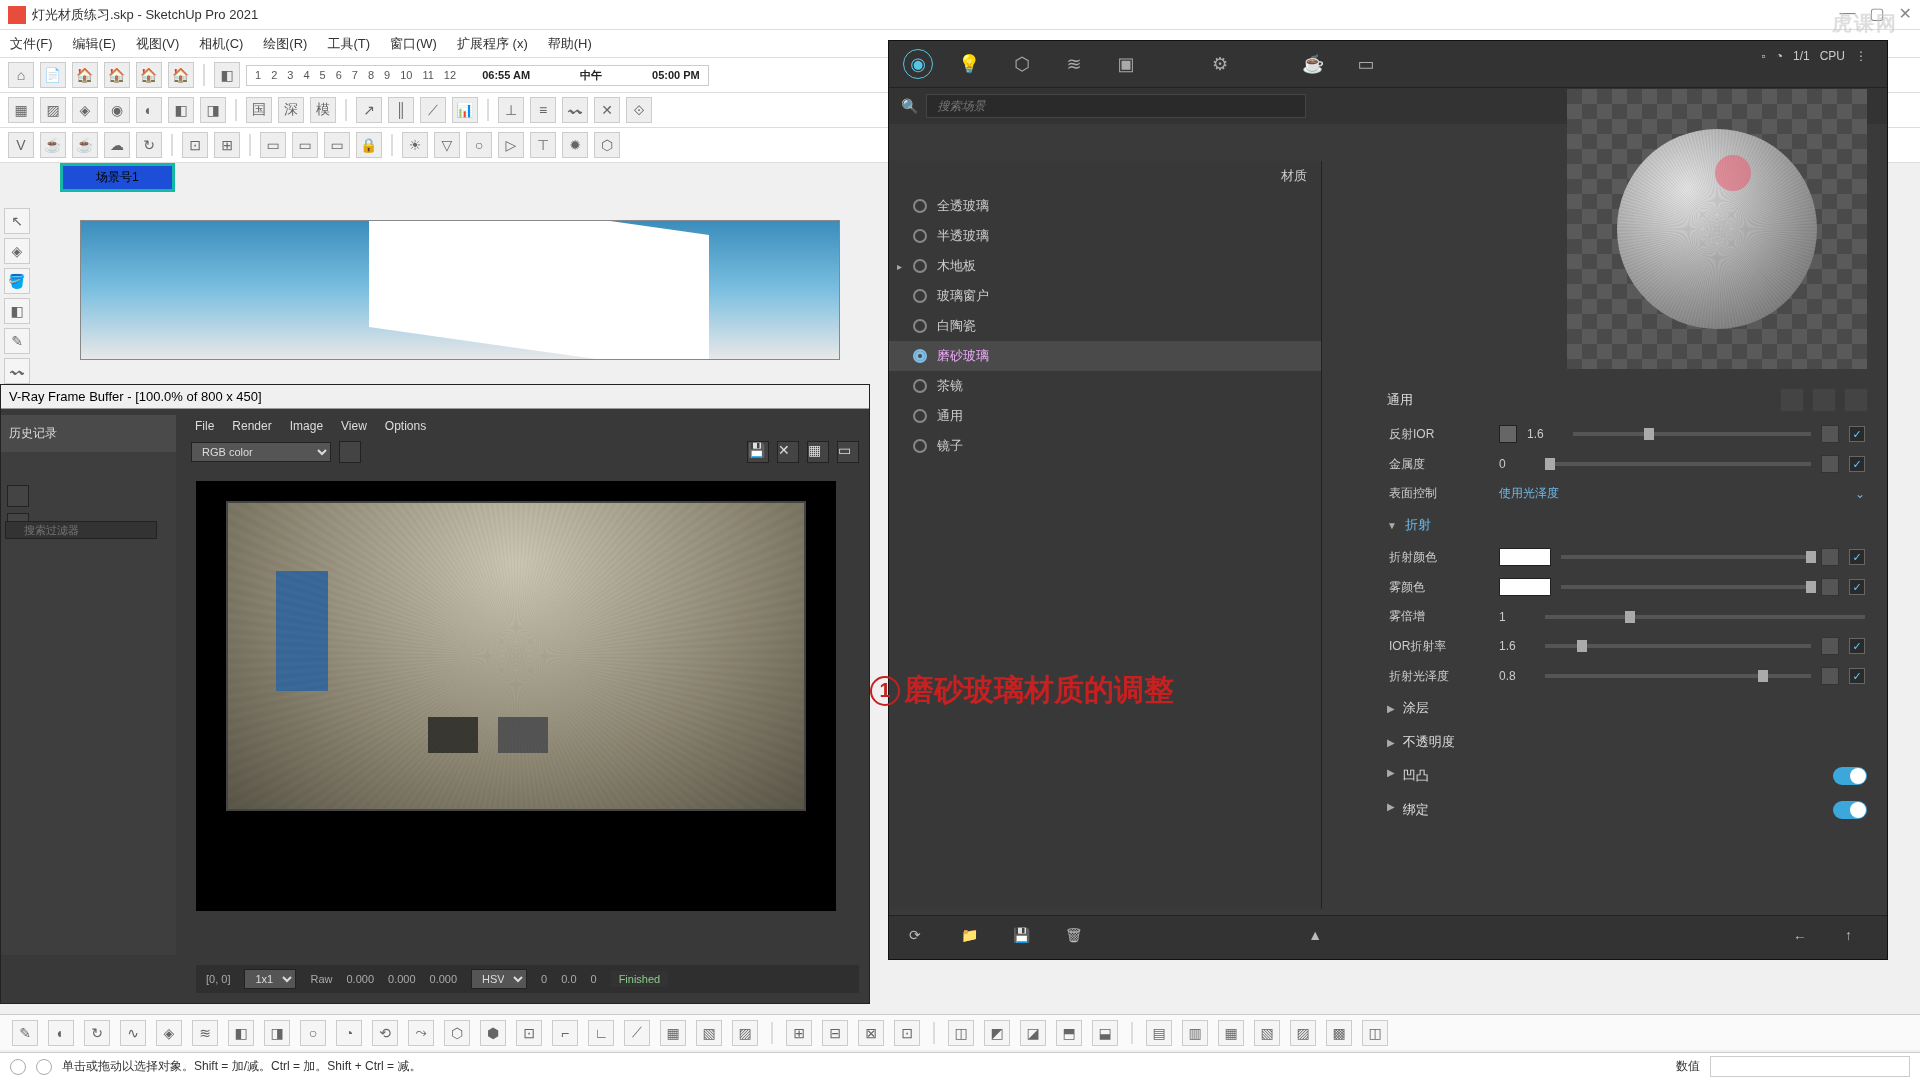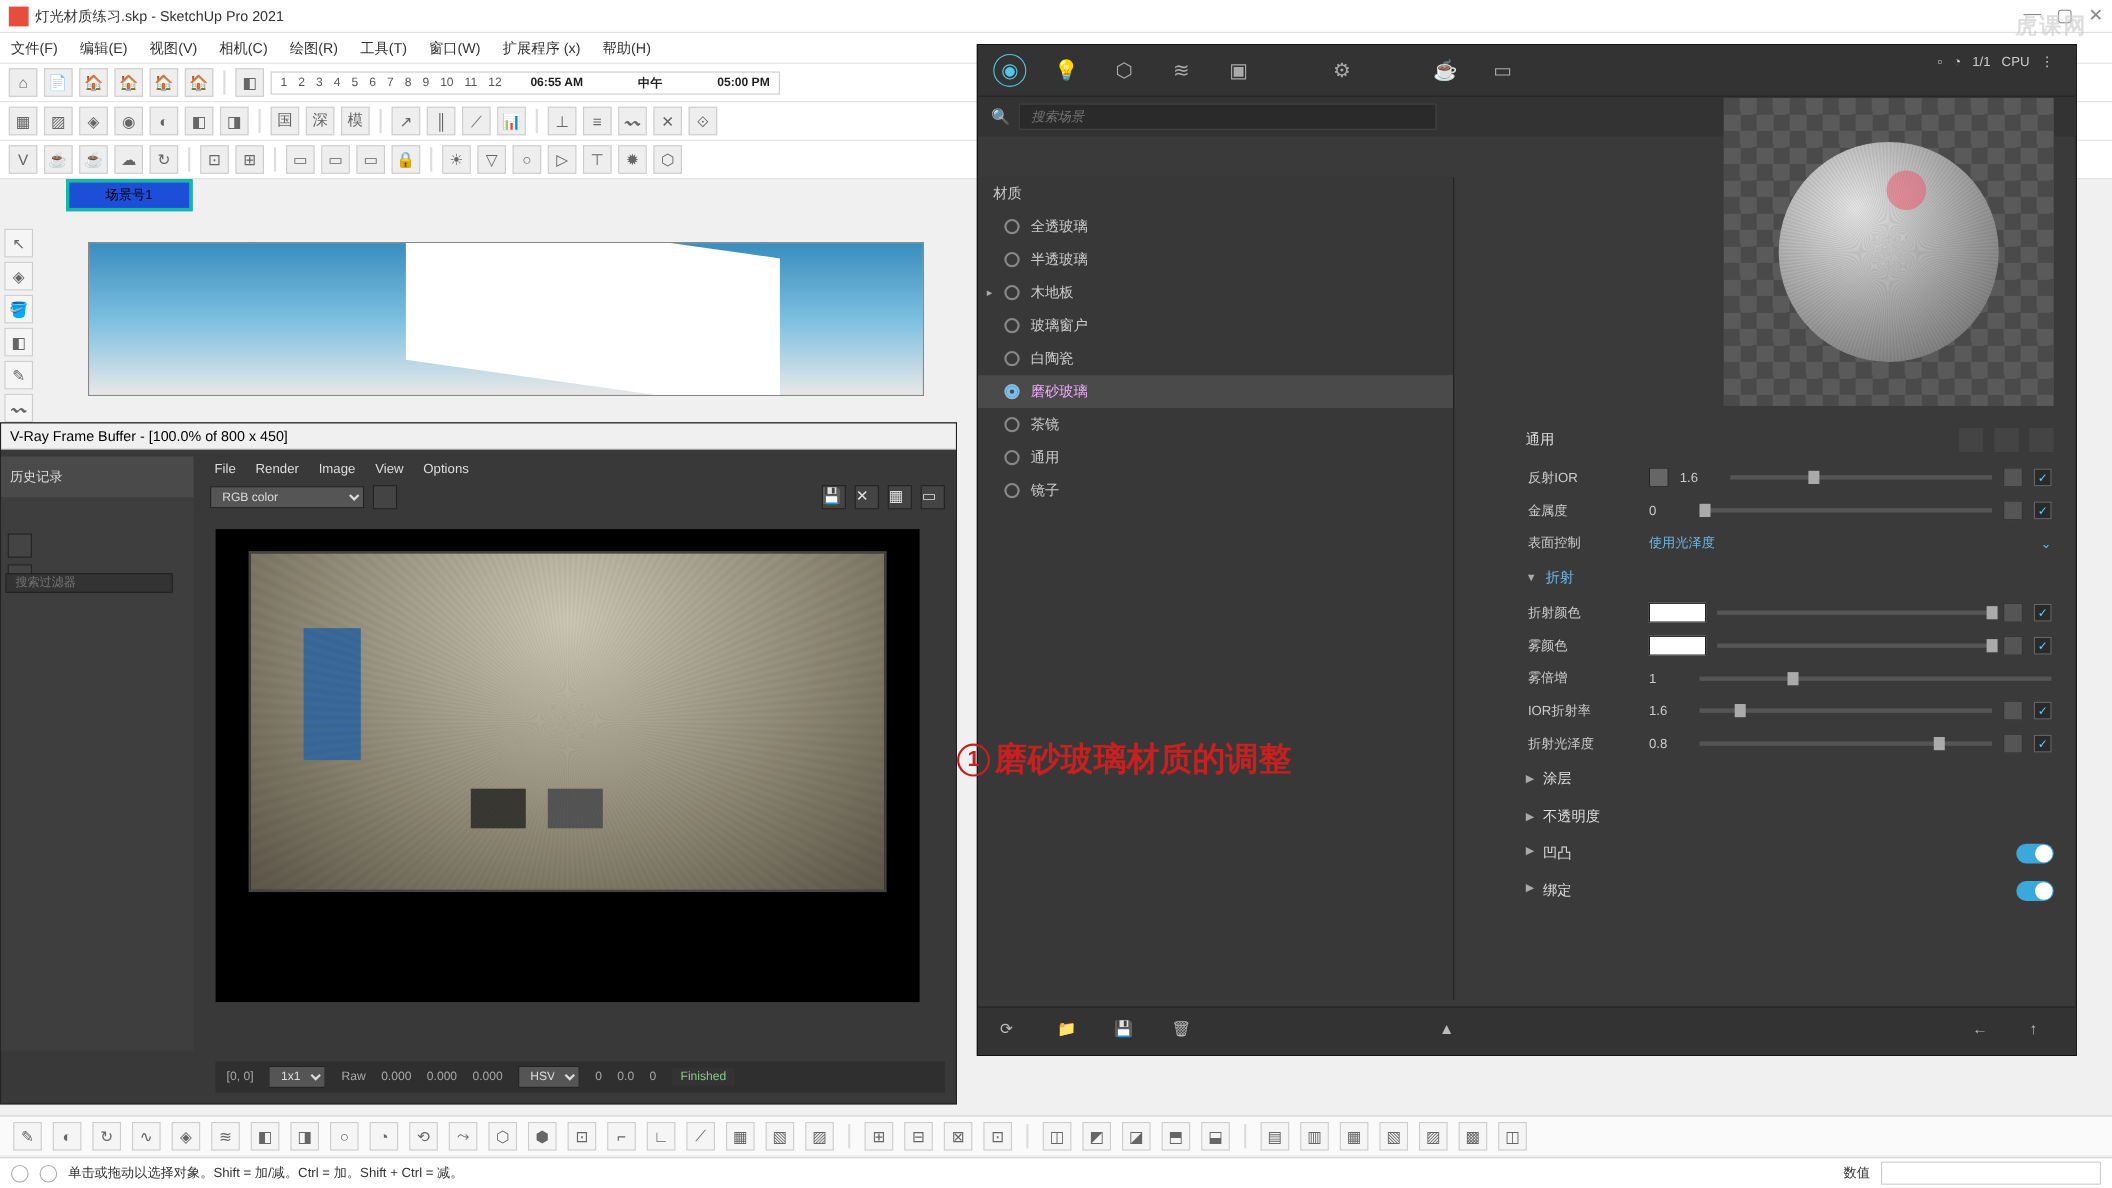--- a/index.html
+++ b/index.html
@@ -30,32 +30,32 @@
 .vfb-toolbar { display:flex; align-items:center; gap:8px; padding:4px 10px; background:#393939; }
 .vfb-select { background:#555; color:#ddd; border:1px solid #222; padding:2px 6px; font-size:11px; width:140px; }
 .vfb-ico { width:22px; height:22px; background:#444; border:1px solid #222; }
 .vfb-render { position:absolute; left:195px; top:96px; width:640px; height:430px; background:#000; }
 .vfb-room { position:absolute; left:30px; top:20px; width:580px; height:310px; background:radial-gradient(ellipse at 50% 20%,#ccc8b4 0%,#8a8470 60%,#5a5648 100%); border:2px solid #444; }
 .vfb-room::after { content:""; position:absolute; inset:0; background-image:repeating-conic-gradient(#0000 0deg,#0002 1deg,#0000 2deg); opacity:.35; }
 .vfb-window { position:absolute; left:48px; top:68px; width:52px; height:120px; background:#3a6a9a; }
 .vfb-box { position:absolute; bottom:56px; width:50px; height:36px; background:#3a3832; }
 .vfb-status { position:absolute; left:195px; bottom:10px; right:10px; height:28px; background:#2f2f2f; display:flex; align-items:center; gap:14px; padding:0 10px; font-size:11px; color:#aaa; }
 .vfb-lefttool { position:absolute; left:6px; top:70px; display:flex; flex-direction:column; gap:6px; }
-.vfb-search { position:absolute; left:4px; top:106px; width:152px; background:#333; border:1px solid #222; padding:2px 8px; font-size:11px; }
+.vfb-search { position:absolute; left:4px; top:106px; width:152px; background:#333; border:1px solid #222; padding:2px 18px; font-size:11px; }
 
 .vray-panel { position:absolute; right:32px; top:40px; width:1000px; height:920px; background:#3a3a3a; color:#ddd; border:1px solid #111; }
 .vray-title { background:#4a4a4a; padding:6px 10px; font-size:13px; display:flex; align-items:center; gap:8px; }
 .vray-title .ball { width:16px; height:16px; border-radius:50%; background:#222; border:2px solid #888; }
 .vray-tabs { display:flex; align-items:center; gap:22px; padding:8px 14px; background:#333; border-bottom:1px solid #222; }
 .vray-tab { width:30px; height:30px; display:flex; align-items:center; justify-content:center; color:#aaa; font-size:18px; }
 .vray-tab.active { color:#55c5e6; border:1px solid #55c5e6; border-radius:50%; }
 .vray-search { display:flex; align-items:center; gap:8px; padding:6px 12px; background:#333; }
 .vray-search input { background:#2a2a2a; border:1px solid #444; color:#bbb; padding:4px 10px; font-size:12px; font-style:italic; width:380px; }
 .vray-left { position:absolute; left:0; top:120px; width:433px; bottom:50px; background:#383838; border-right:1px solid #222; overflow:auto; }
-.mat-head { padding:6px 14px; font-size:13px; color:#ccc; }
+.mat-head { padding:6px 14px; font-size:13px; color:#ccc;text-align:right; }
 .mat-item { display:flex; align-items:center; gap:10px; padding:6px 24px; font-size:13px; color:#ccc; cursor:pointer; }
 .mat-item .rad { width:14px; height:14px; border:2px solid #888; border-radius:50%; }
 .mat-item.selected { background:#4a4a4a; color:#f0abfc; }
 .mat-item.selected .rad { border-color:#7fbce6; box-shadow:inset 0 0 0 3px #7fbce6; }
 .vray-preview { position:absolute; right:20px; top:48px; width:300px; height:280px; background:repeating-conic-gradient(#5a5a5a 0 25%,#4a4a4a 0 50%) 0 0/30px 30px; display:flex; align-items:center; justify-content:center; }
 .sphere { width:200px; height:200px; border-radius:50%; background:radial-gradient(circle at 35% 30%,#e8e8e8,#999 60%,#666); position:relative; }
 .sphere::after { content:""; position:absolute; inset:0; border-radius:50%; background-image:repeating-conic-gradient(#0000 0deg,#0003 1deg,#0000 2deg); opacity:.4; }
 .cursor-hi { position:absolute; top:66px; left:148px; width:36px; height:36px; border-radius:50%; background:rgba(233,90,110,.55); }
 .vray-right { position:absolute; right:0; top:340px; width:520px; bottom:50px; padding:0 18px; overflow:auto; }
 .prop-head { display:flex; align-items:center; justify-content:space-between; padding:8px 2px; font-size:13px; color:#ddd; }

